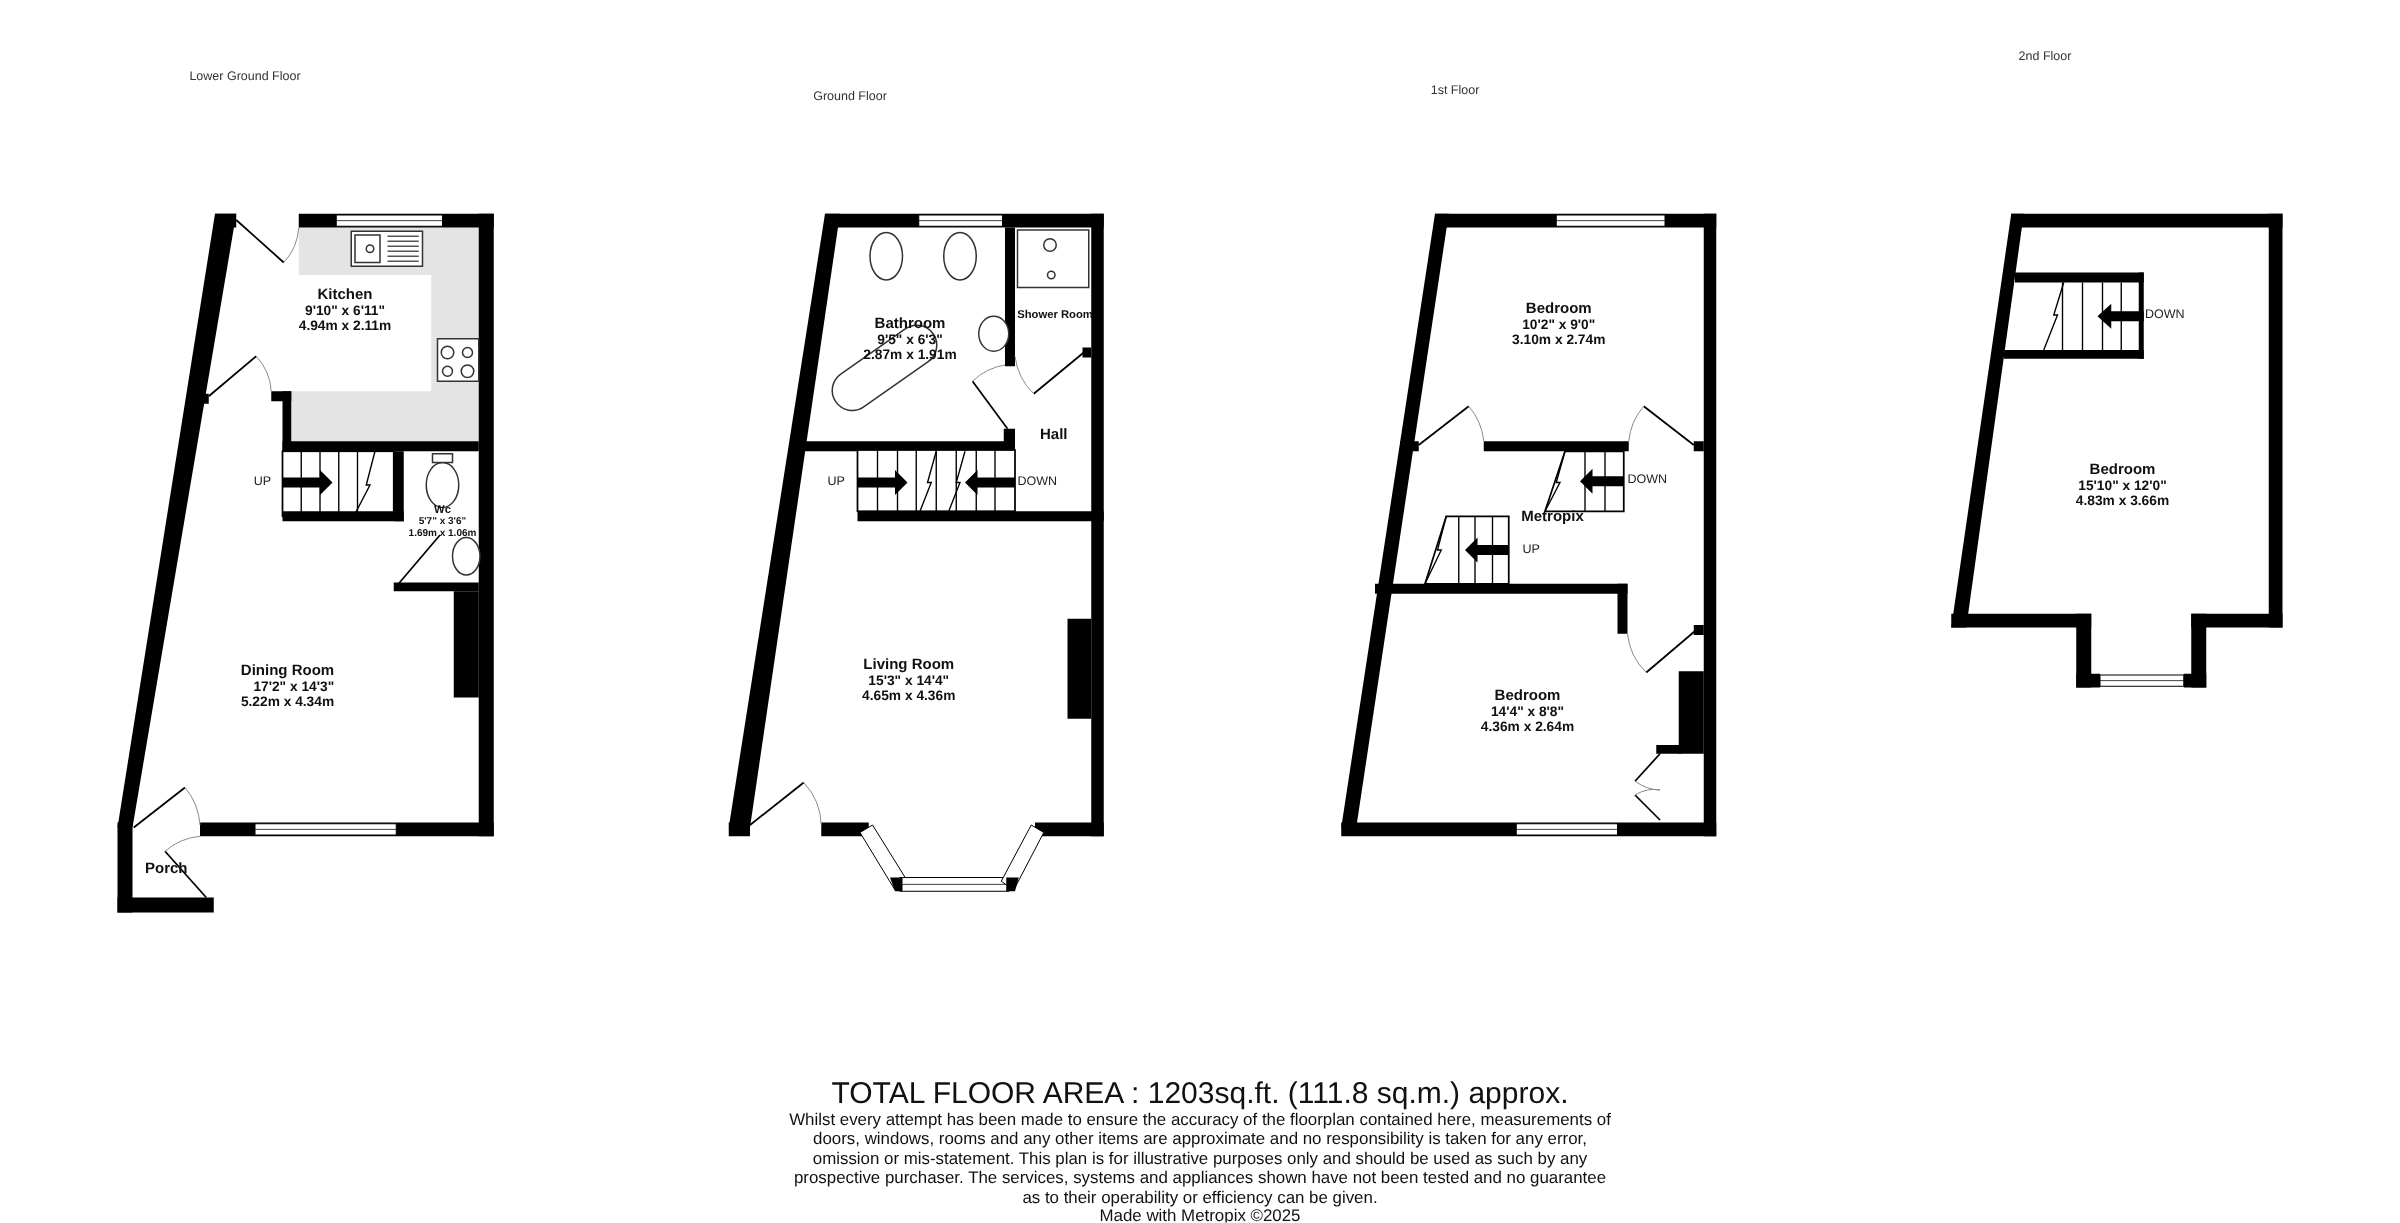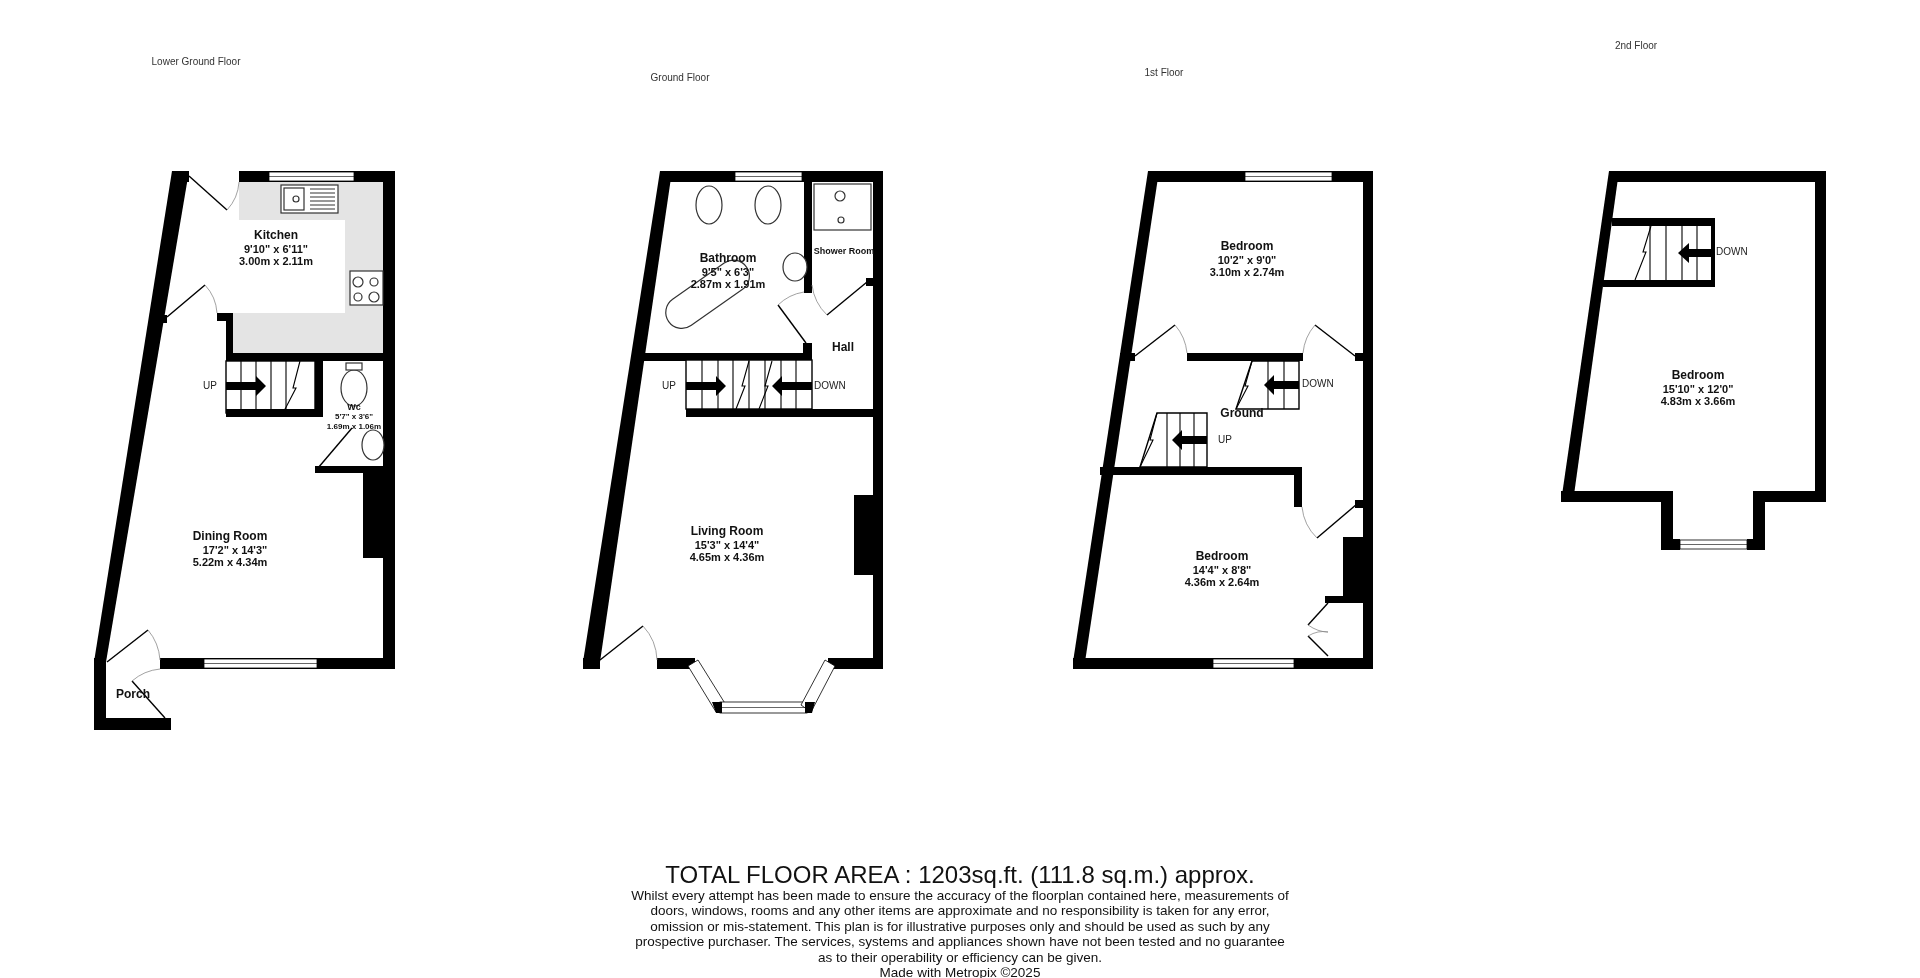--- a/index.html
+++ b/index.html
@@ -234,21 +234,21 @@
 </svg>
 
 <div class="floor-label" style="left:196px; top:56px;">Lower Ground Floor</div>
 <div class="floor-label" style="left:680px; top:72px;">Ground Floor</div>
 <div class="floor-label" style="left:1164px; top:56px;margin-top:11px;">1st Floor</div>
 <div class="floor-label" style="left:1636px; top:40px;">2nd Floor</div>
 
 <div class="room-label" style="left:276px; top:229px;">
   <span class="rn">Kitchen</span>
   <span class="rd">9'10"  x 6'11"</span>
-  <span class="rd">3.00m  x 2.11m</span>
+  <span class="rd">4.94m  x 2.11m</span>
 </div>
 <div class="room-label small" style="left:354px; top:402px;">
   <span class="rn">Wc</span>
   <span class="rd">5'7"  x 3'6"</span>
   <span class="rd">1.69m  x 1.06m</span>
 </div>
 <div class="room-label" style="left:230px; top:530px;text-align:right;">
   <span class="rn">Dining Room</span>
   <span class="rd">17'2"  x 14'3"</span>
   <span class="rd">5.22m  x 4.34m</span>
@@ -276,21 +276,21 @@
 </div>
 <div class="stair-label" style="left:662px; top:380px;">UP</div>
 <div class="stair-label" style="left:814px; top:380px;">DOWN</div>
 
 <div class="room-label" style="left:1247px; top:240px;">
   <span class="rn">Bedroom</span>
   <span class="rd">10'2"  x 9'0"</span>
   <span class="rd">3.10m  x 2.74m</span>
 </div>
 <div class="room-label" style="left:1242px; top:407px;">
-  <span class="rn">Ground</span>
+  <span class="rn">Metropix</span>
 </div>
 <div class="room-label" style="left:1222px; top:550px;">
   <span class="rn">Bedroom</span>
   <span class="rd">14'4"  x 8'8"</span>
   <span class="rd">4.36m  x 2.64m</span>
 </div>
 <div class="stair-label" style="left:1302px; top:378px;">DOWN</div>
 <div class="stair-label" style="left:1218px; top:434px;">UP</div>
 
 <div class="room-label" style="left:1698px; top:369px;">

